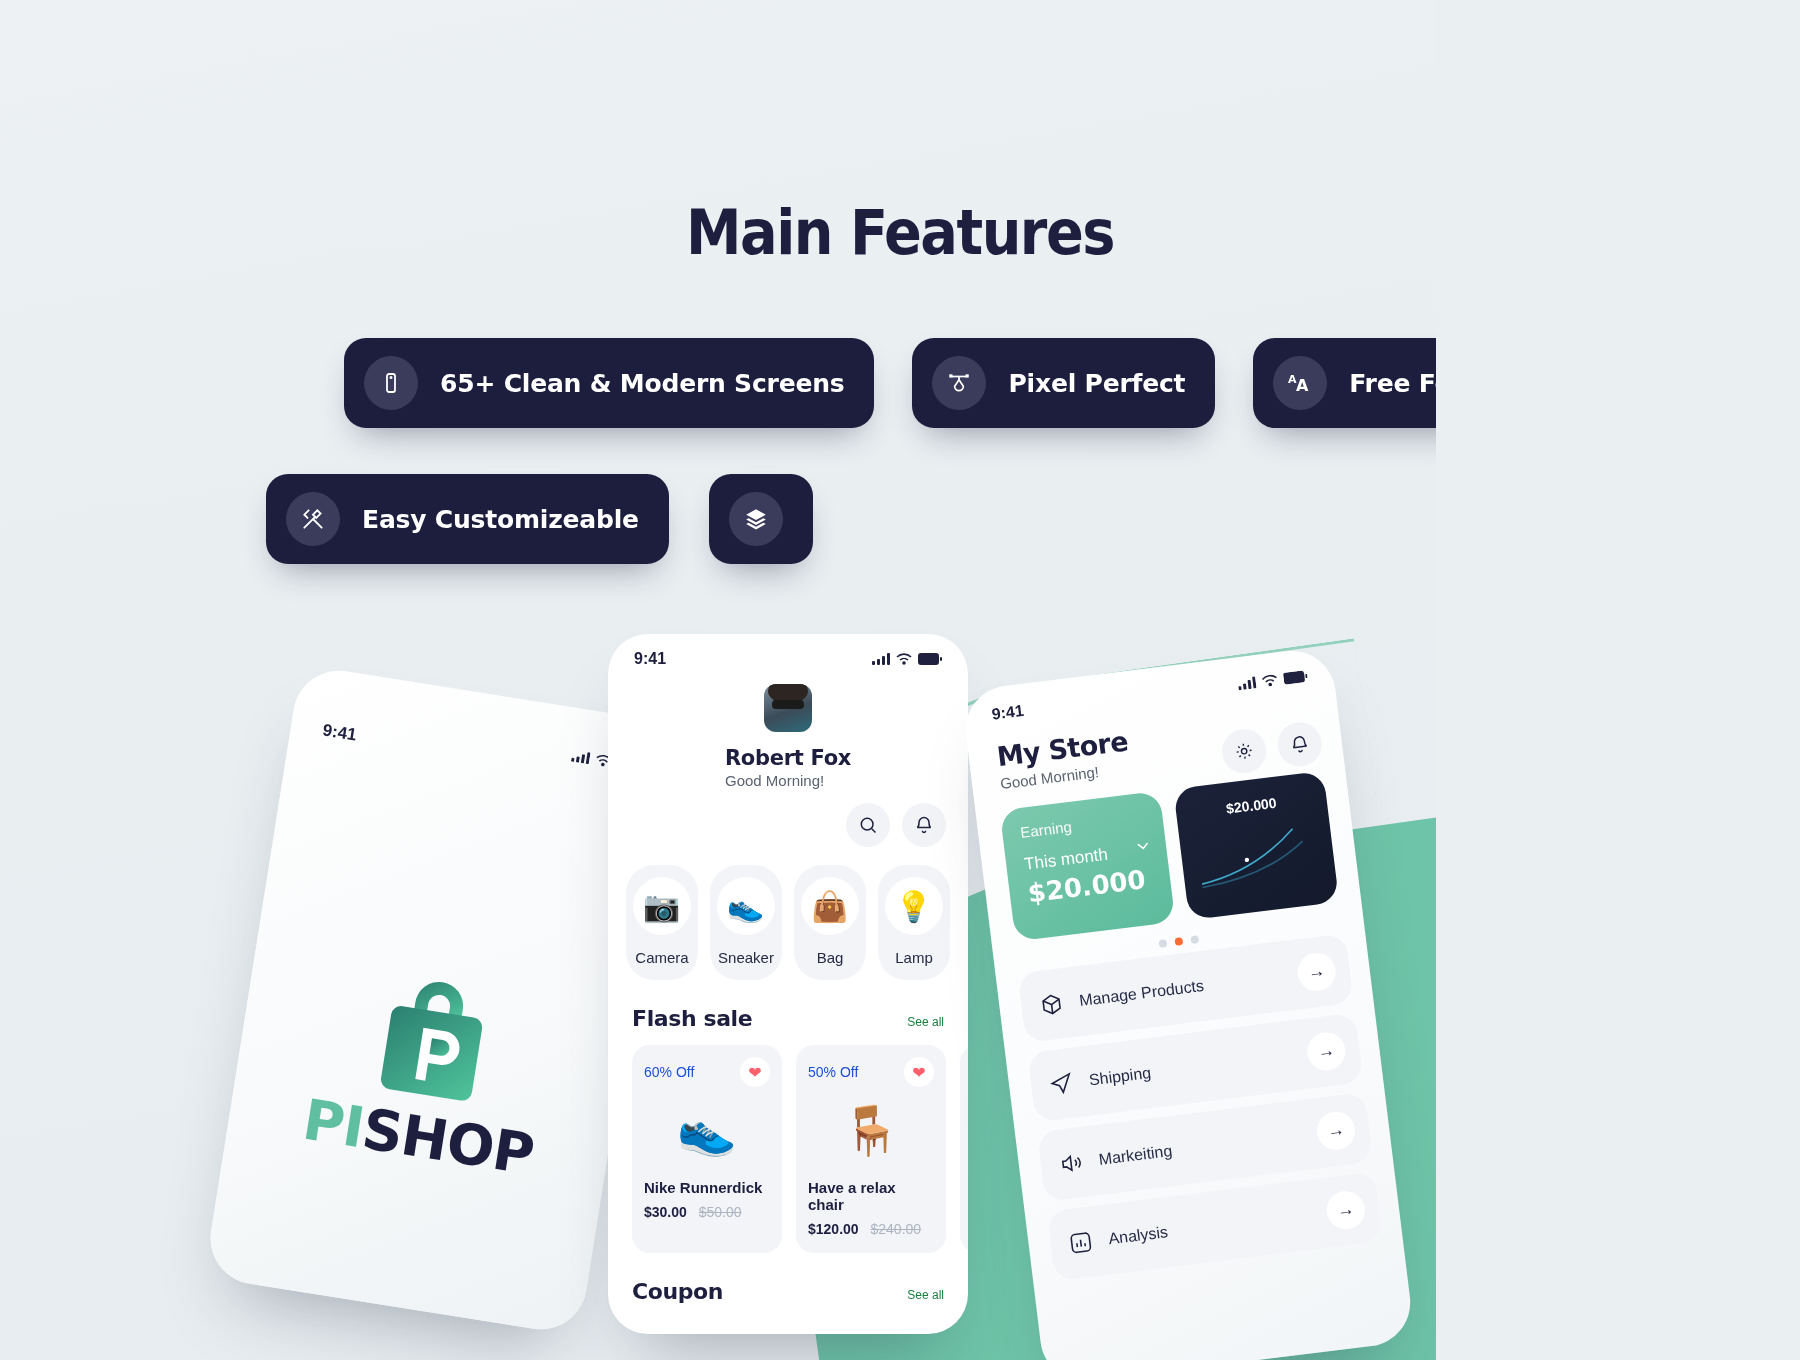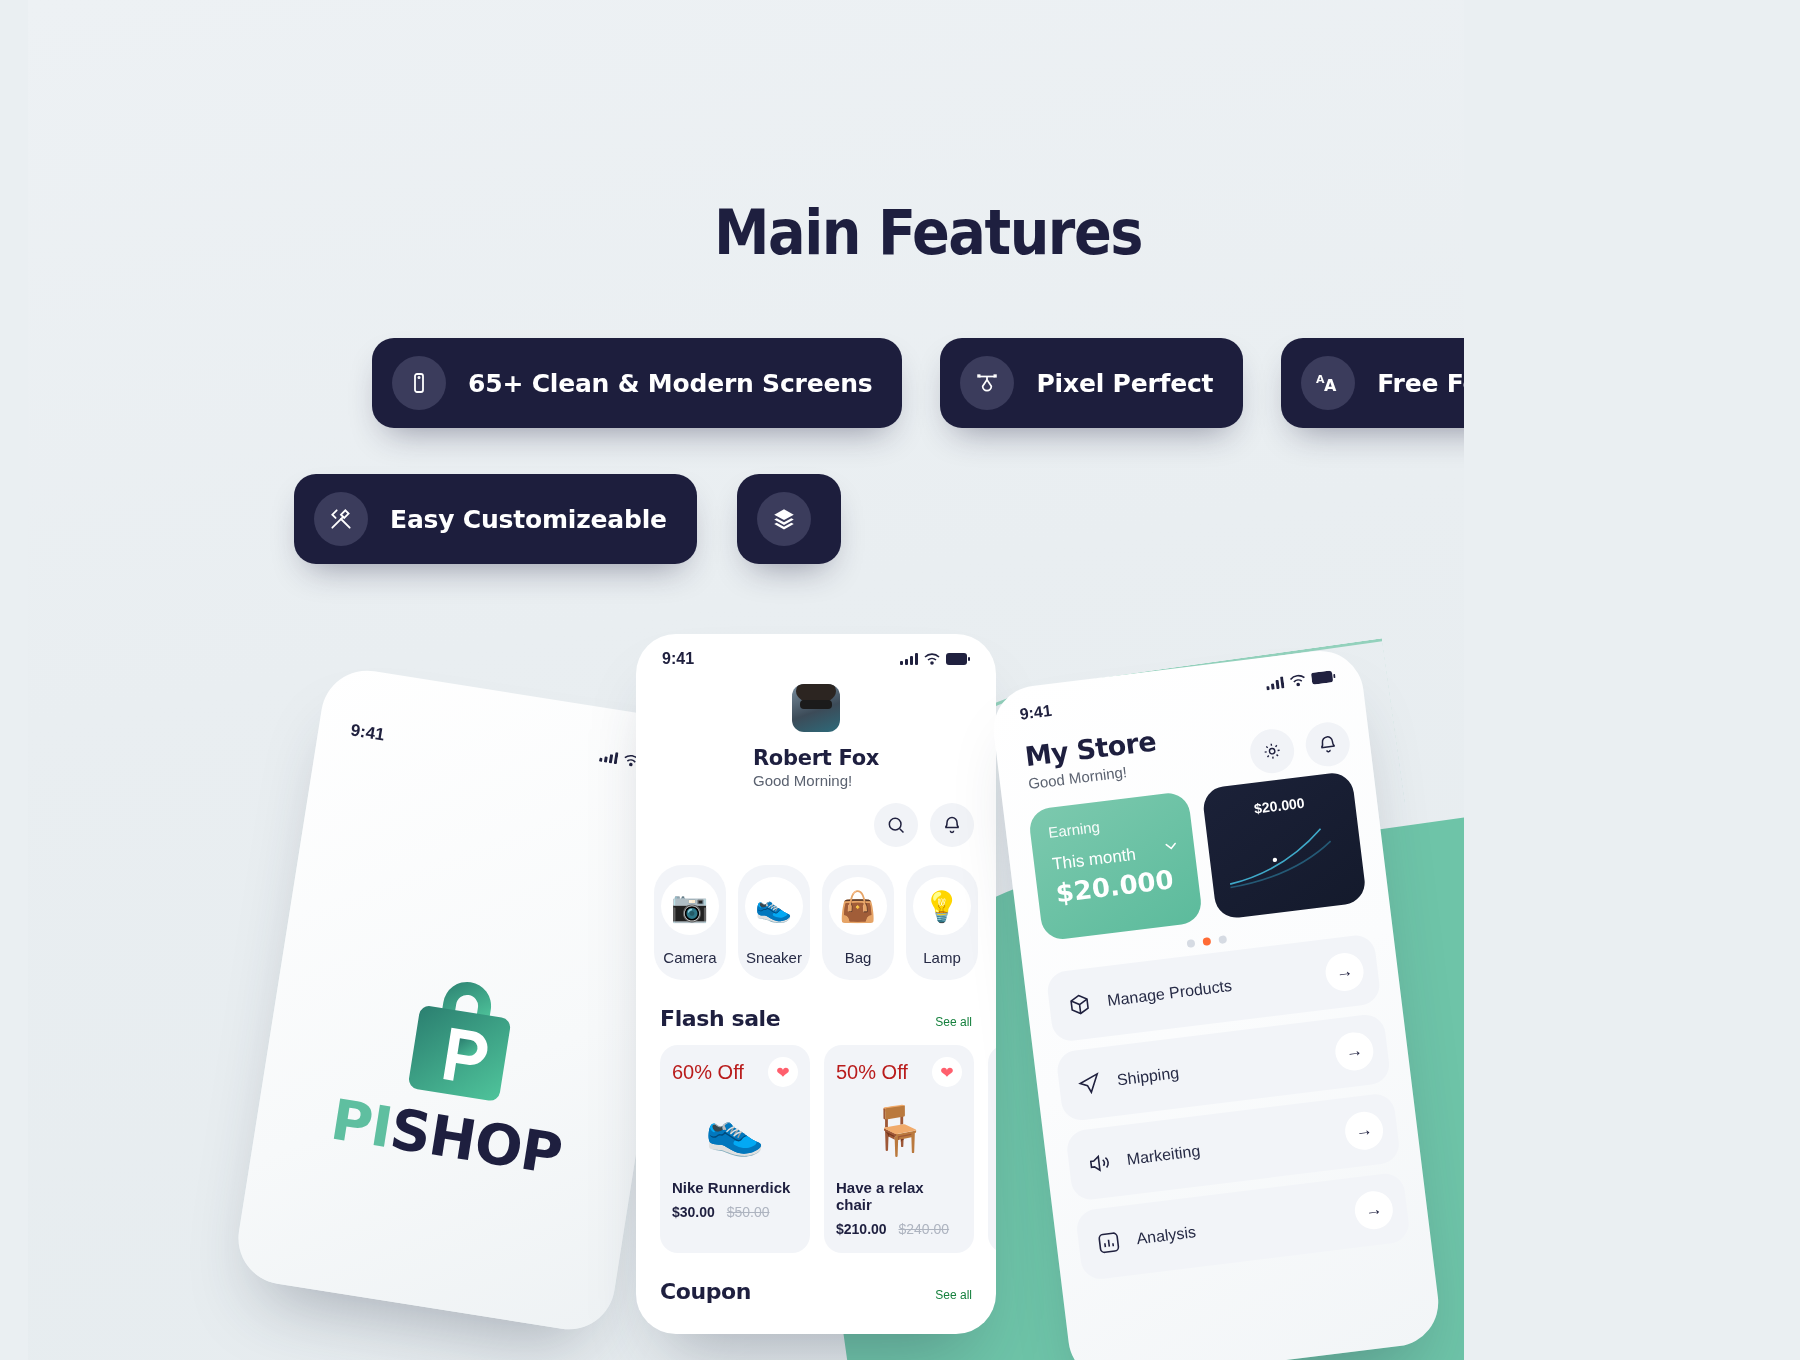--- a/index.html
+++ b/index.html
@@ -7,21 +7,20 @@
     width: 1800px; height: 1360px;
     font-family: "Liberation Sans", sans-serif;
     background: #eaeff2;
     overflow: hidden;
   }
   .stage {
     position: relative;
     width: 1436px; height: 1360px;
     background: linear-gradient(170deg,#edf1f4 0%,#e9eef1 45%,#e6ecef 100%);
     overflow: hidden;
-    margin-left: 28px;
   }
 
   
   .headline {
     position: absolute; top: 196px; left: 0; width: 1800px;
     text-align: center;
     font-size: 62px; font-weight: 800; letter-spacing: -1.5px;
     color: #1e1f3f;
     font-family: "DejaVu Sans", sans-serif;
     font-stretch: condensed;
@@ -152,21 +151,21 @@
   }
   .sec-title { font-size: 22px; font-weight: 800; color: #1e1f3f; letter-spacing:-.4px;
                font-family:"DejaVu Sans",sans-serif; }
   .sec-link { font-size: 12px; color: #15803d; }
   .prods { display: flex; gap: 14px; padding: 14px 0 0 24px; }
   .prod {
     width: 150px; flex: 0 0 auto; background: #f2f4f8; border-radius: 18px;
     padding: 12px 12px 16px 12px;
   }
   .prod-top { display: flex; align-items: center; justify-content: space-between; }
-  .off { font-size: 20px; color: #b91c1c; font-weight: 500; }
+  .off { font-size: 14px; color: #1d4ed8; font-weight: 500; }
   .heart {
     width: 30px; height: 30px; border-radius: 50%; background: #fff;
     display: flex; align-items: center; justify-content: center;
     color: #ff5f6d; font-size: 16px;
   }
   .prod-img { height: 78px; display:flex; align-items:center; justify-content:center; font-size: 48px; margin: 4px 0 10px; }
   .prod-name { font-size: 15px; font-weight: 700; color: #1e1f3f; }
   .prod-price { margin-top: 8px; font-size: 14px; }
   .price-now { font-weight: 800; color: #1e1f3f; }
   .price-old { color: #aeb4c0; text-decoration: line-through; margin-left: 8px; }
@@ -410,21 +409,21 @@
         </div>
       </div>
       <div class="prod">
         <div class="prod-top">
           <span class="off">50% Off</span>
           <span class="heart">❤</span>
         </div>
         <div class="prod-img">🪑</div>
         <div class="prod-name">Have a relax chair</div>
         <div class="prod-price">
-          <span class="price-now">$210.00</span>
+          <span class="price-now">$120.00</span>
           <span class="price-old">$240.00</span>
         </div>
       </div>
       <div class="prod">
         
         
         
         
       </div>
     </div>

